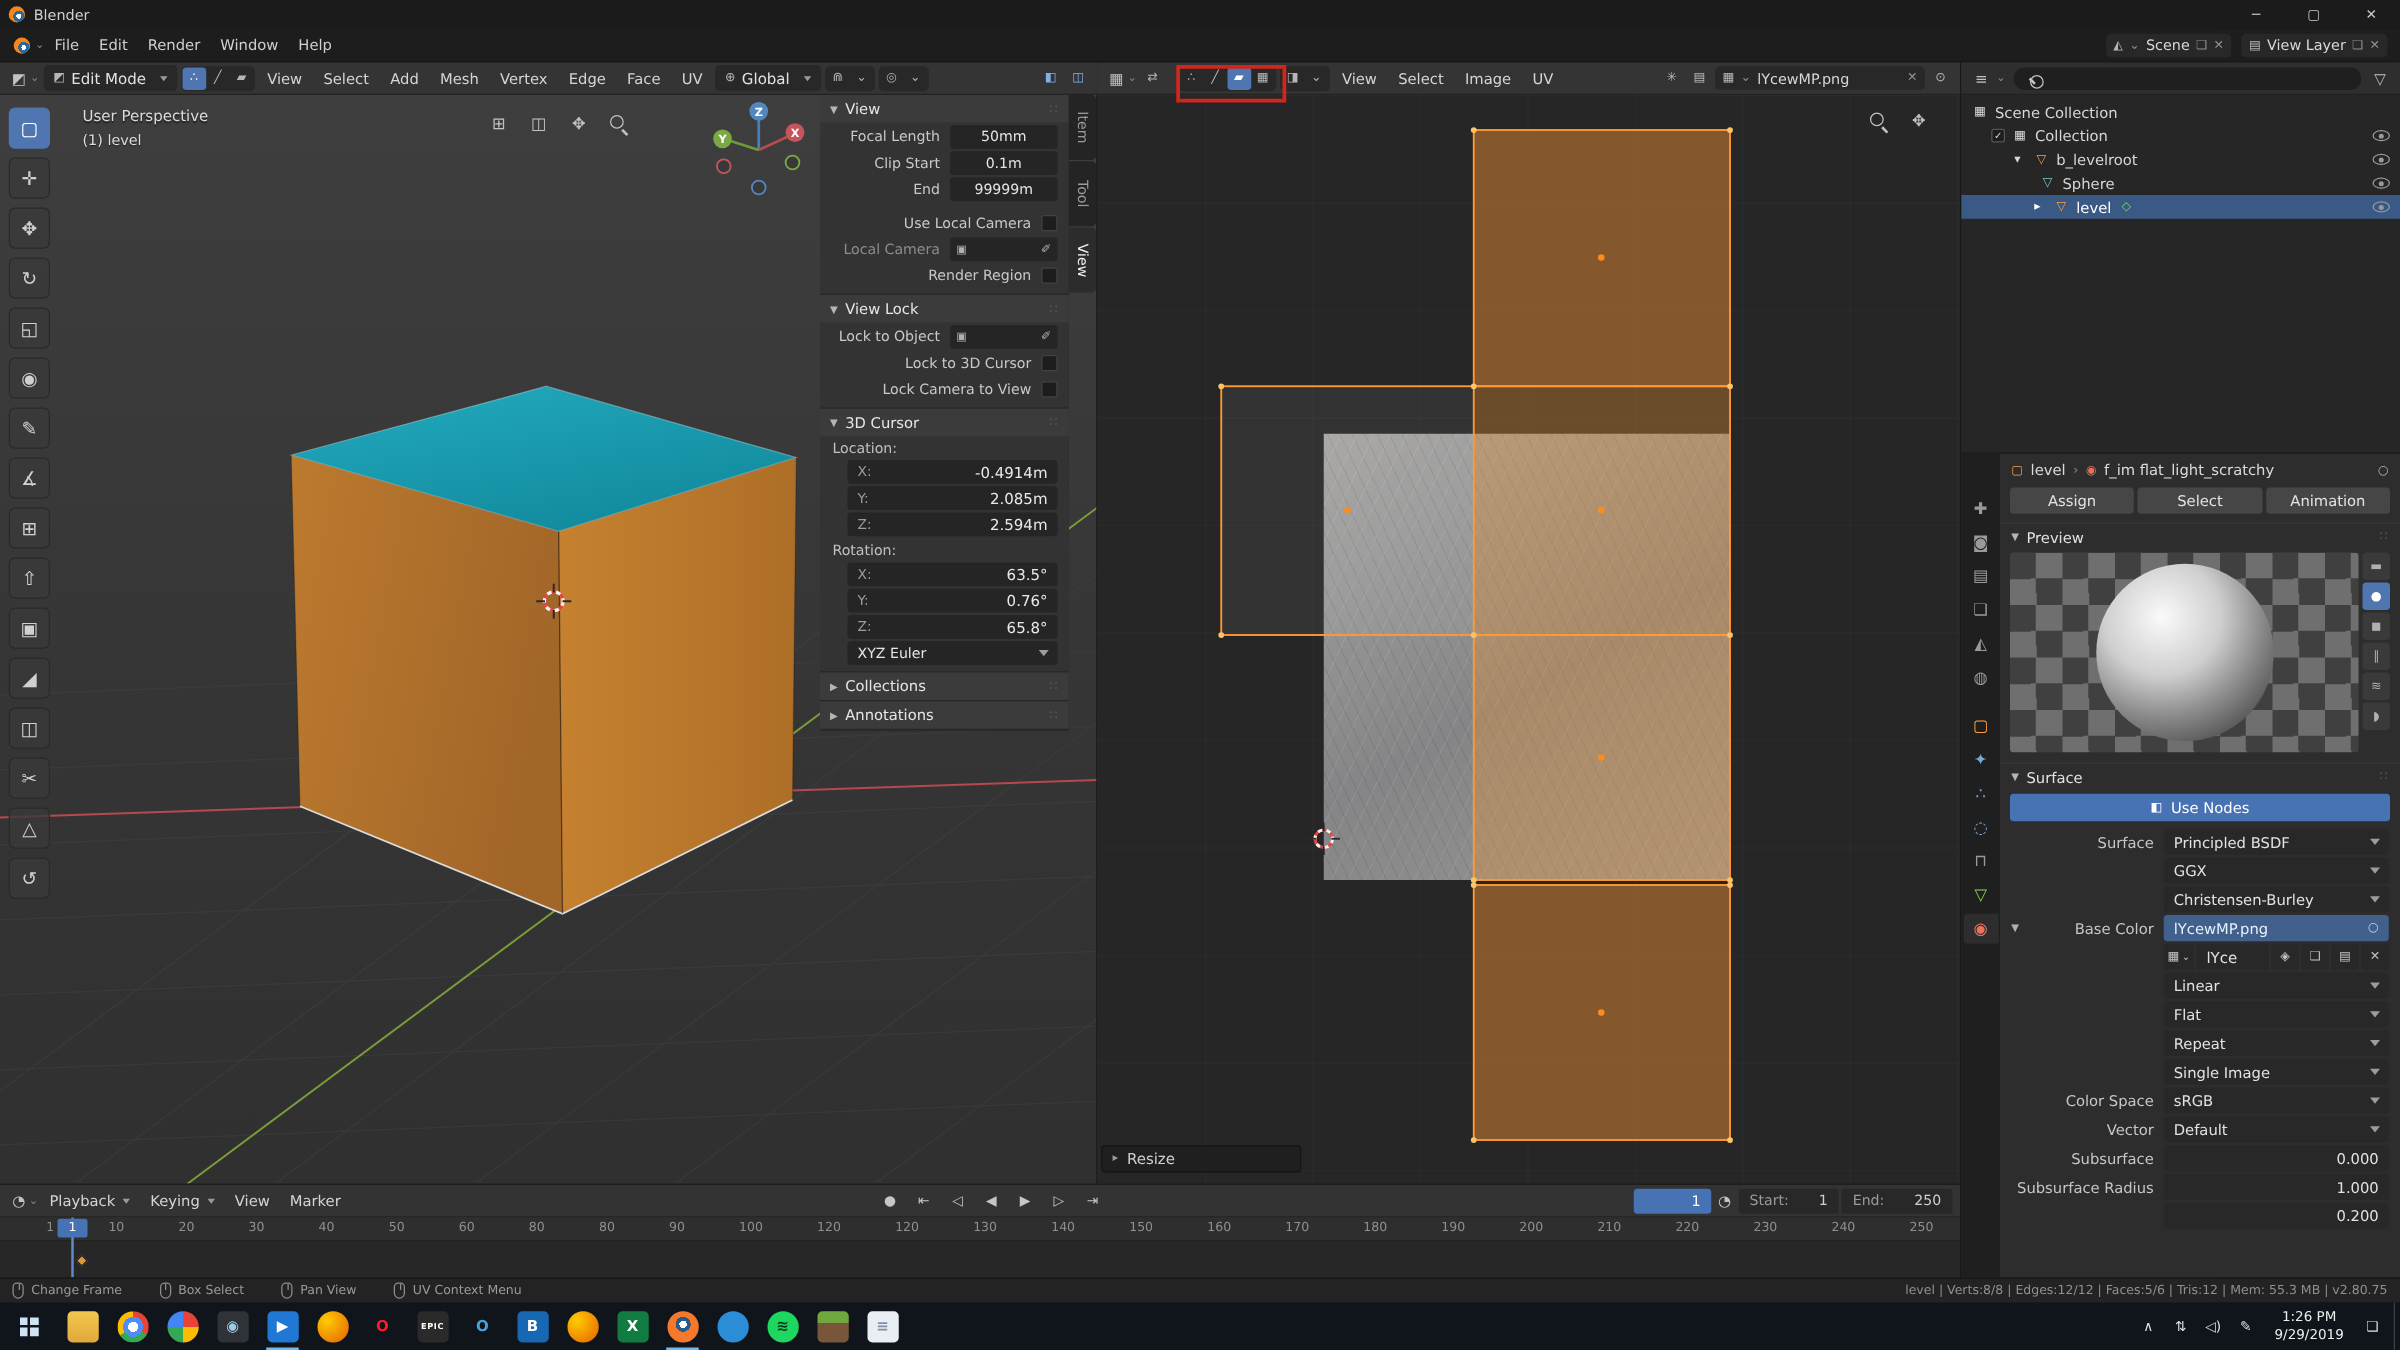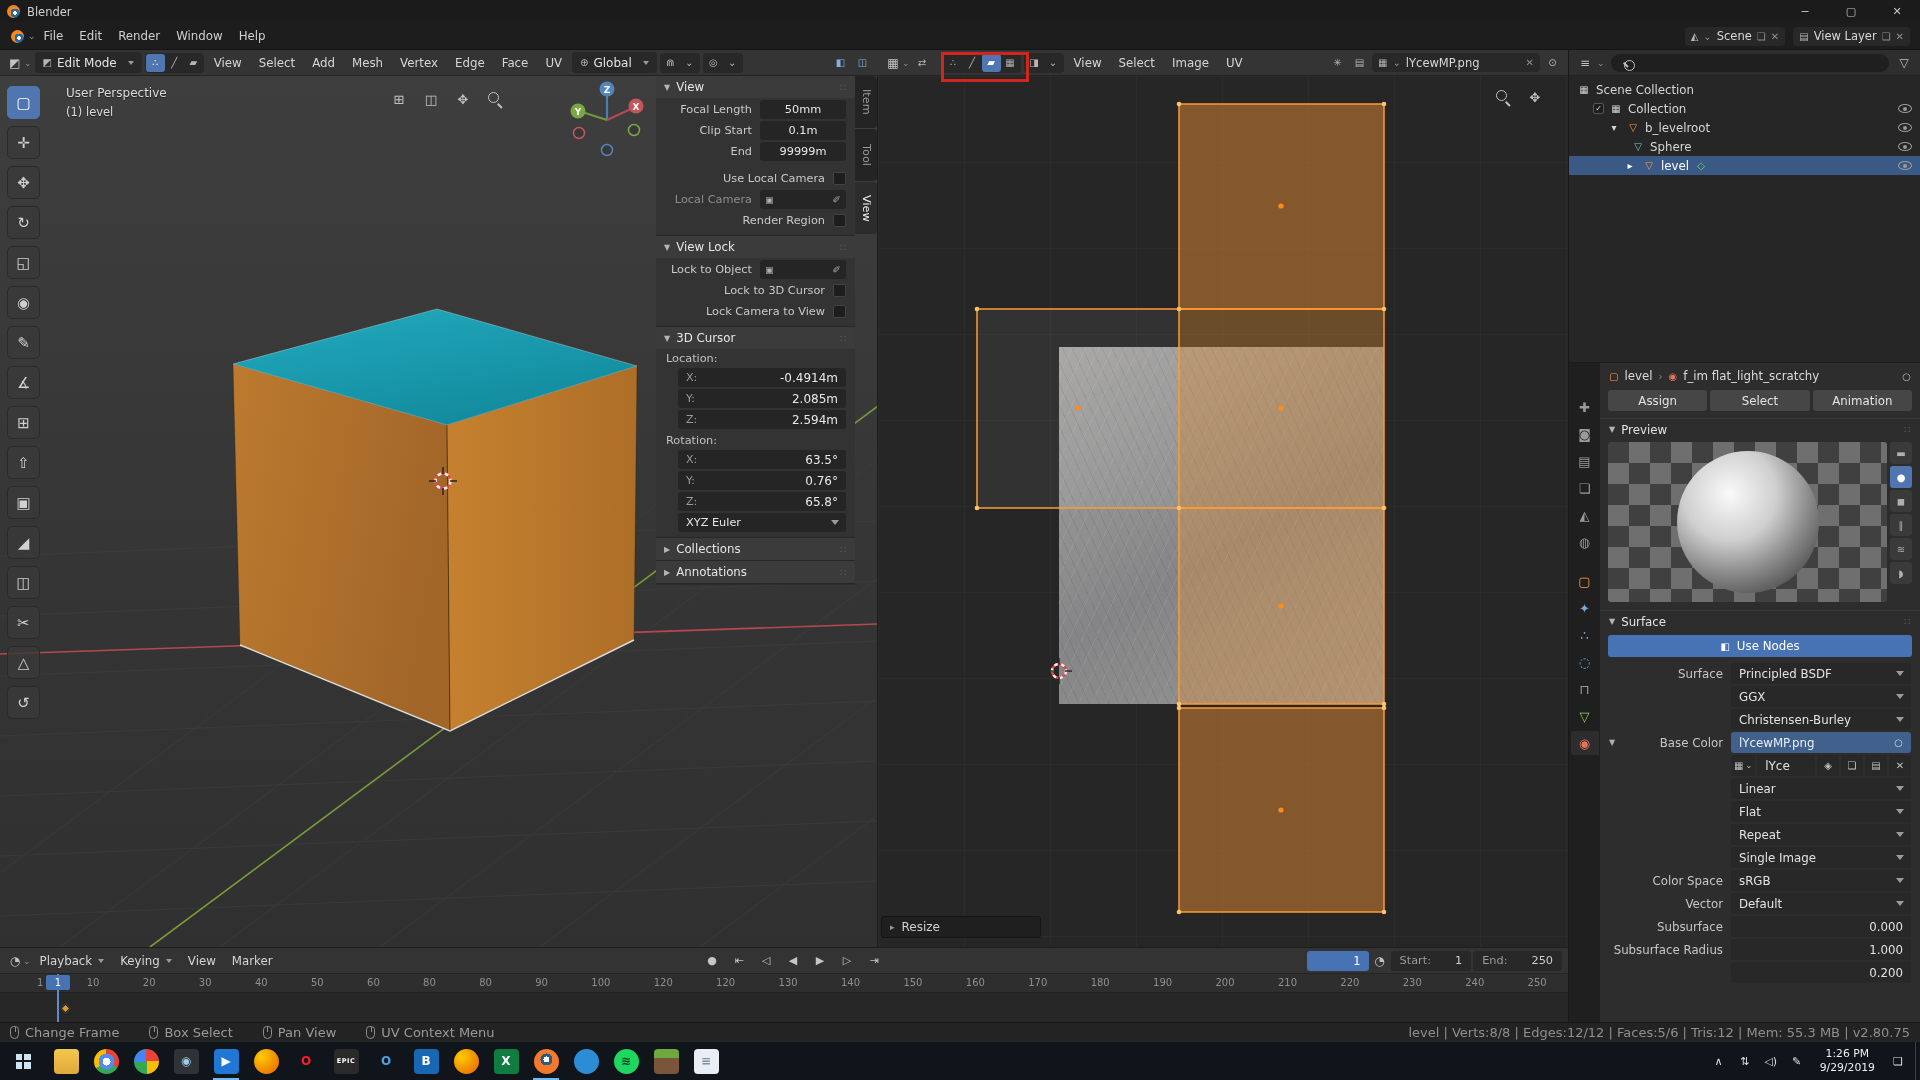--- a/index.html
+++ b/index.html
@@ -147,21 +147,21 @@
 .range-pill .rl{color:#9b9b9b}
 .tl-ruler{position:relative;height:48px;background:#2e2e2e}
 .tl-track{position:absolute;left:0;right:0;top:18px;bottom:0;background:#272727;border-top:1px solid #222}
 .ticks{position:absolute;left:37px;width:1510px;top:3px;display:flex;justify-content:space-between}
 .tick{font-size:10px;color:#8f8f8f}
 .ph-line{position:absolute;left:57px;top:0;bottom:0;width:2px;background:#5d8ccb}
 .ph-badge{position:absolute;left:46px;top:1px;min-width:24px;height:15px;background:#4772b3;border-radius:2px;color:#fff;font-size:10px;display:flex;align-items:center;justify-content:center;padding:0 4px}
 .kf{position:absolute;left:62px;top:31px;width:7px;height:7px;background:#d99a3c;border:1px solid #1a1a1a;transform:rotate(45deg)}
 
 
-.statusbar{position:absolute;left:0;top:1022px;width:1920px;height:20px;background:#232323;border-top:1px solid #161616;display:flex;align-items:center;padding:0 10px;gap:30px;color:#9a9a9a;font-size:13px}
+.statusbar{position:absolute;left:0;top:1022px;width:1920px;height:20px;background:#232323;border-top:1px solid #161616;display:flex;align-items:center;padding:0 10px;gap:30px;color:#9a9a9a;font-size:10px}
 .hint{display:inline-flex;align-items:center;gap:6px}
 .mouse{width:9px;height:13px;border:1px solid #8e8e8e;border-radius:4px 4px 5px 5px;position:relative;flex-shrink:0}
 .mouse::before{content:"";position:absolute;left:3.5px;top:0;width:1px;height:5px;background:#8e8e8e}
 .sb-info{margin-left:auto;color:#8f8f8f}
 
 
 .taskbar{position:absolute;left:0;top:1042px;width:1920px;height:38px;background:#10151b;display:flex;align-items:center}
 .tb-start{width:46px;height:38px;display:flex;align-items:center;justify-content:center}
 .winlogo{width:15px;height:15px;display:grid;grid-template-columns:1fr 1fr;grid-template-rows:1fr 1fr;gap:2px}
 .winlogo i{background:#cfe3f3}

